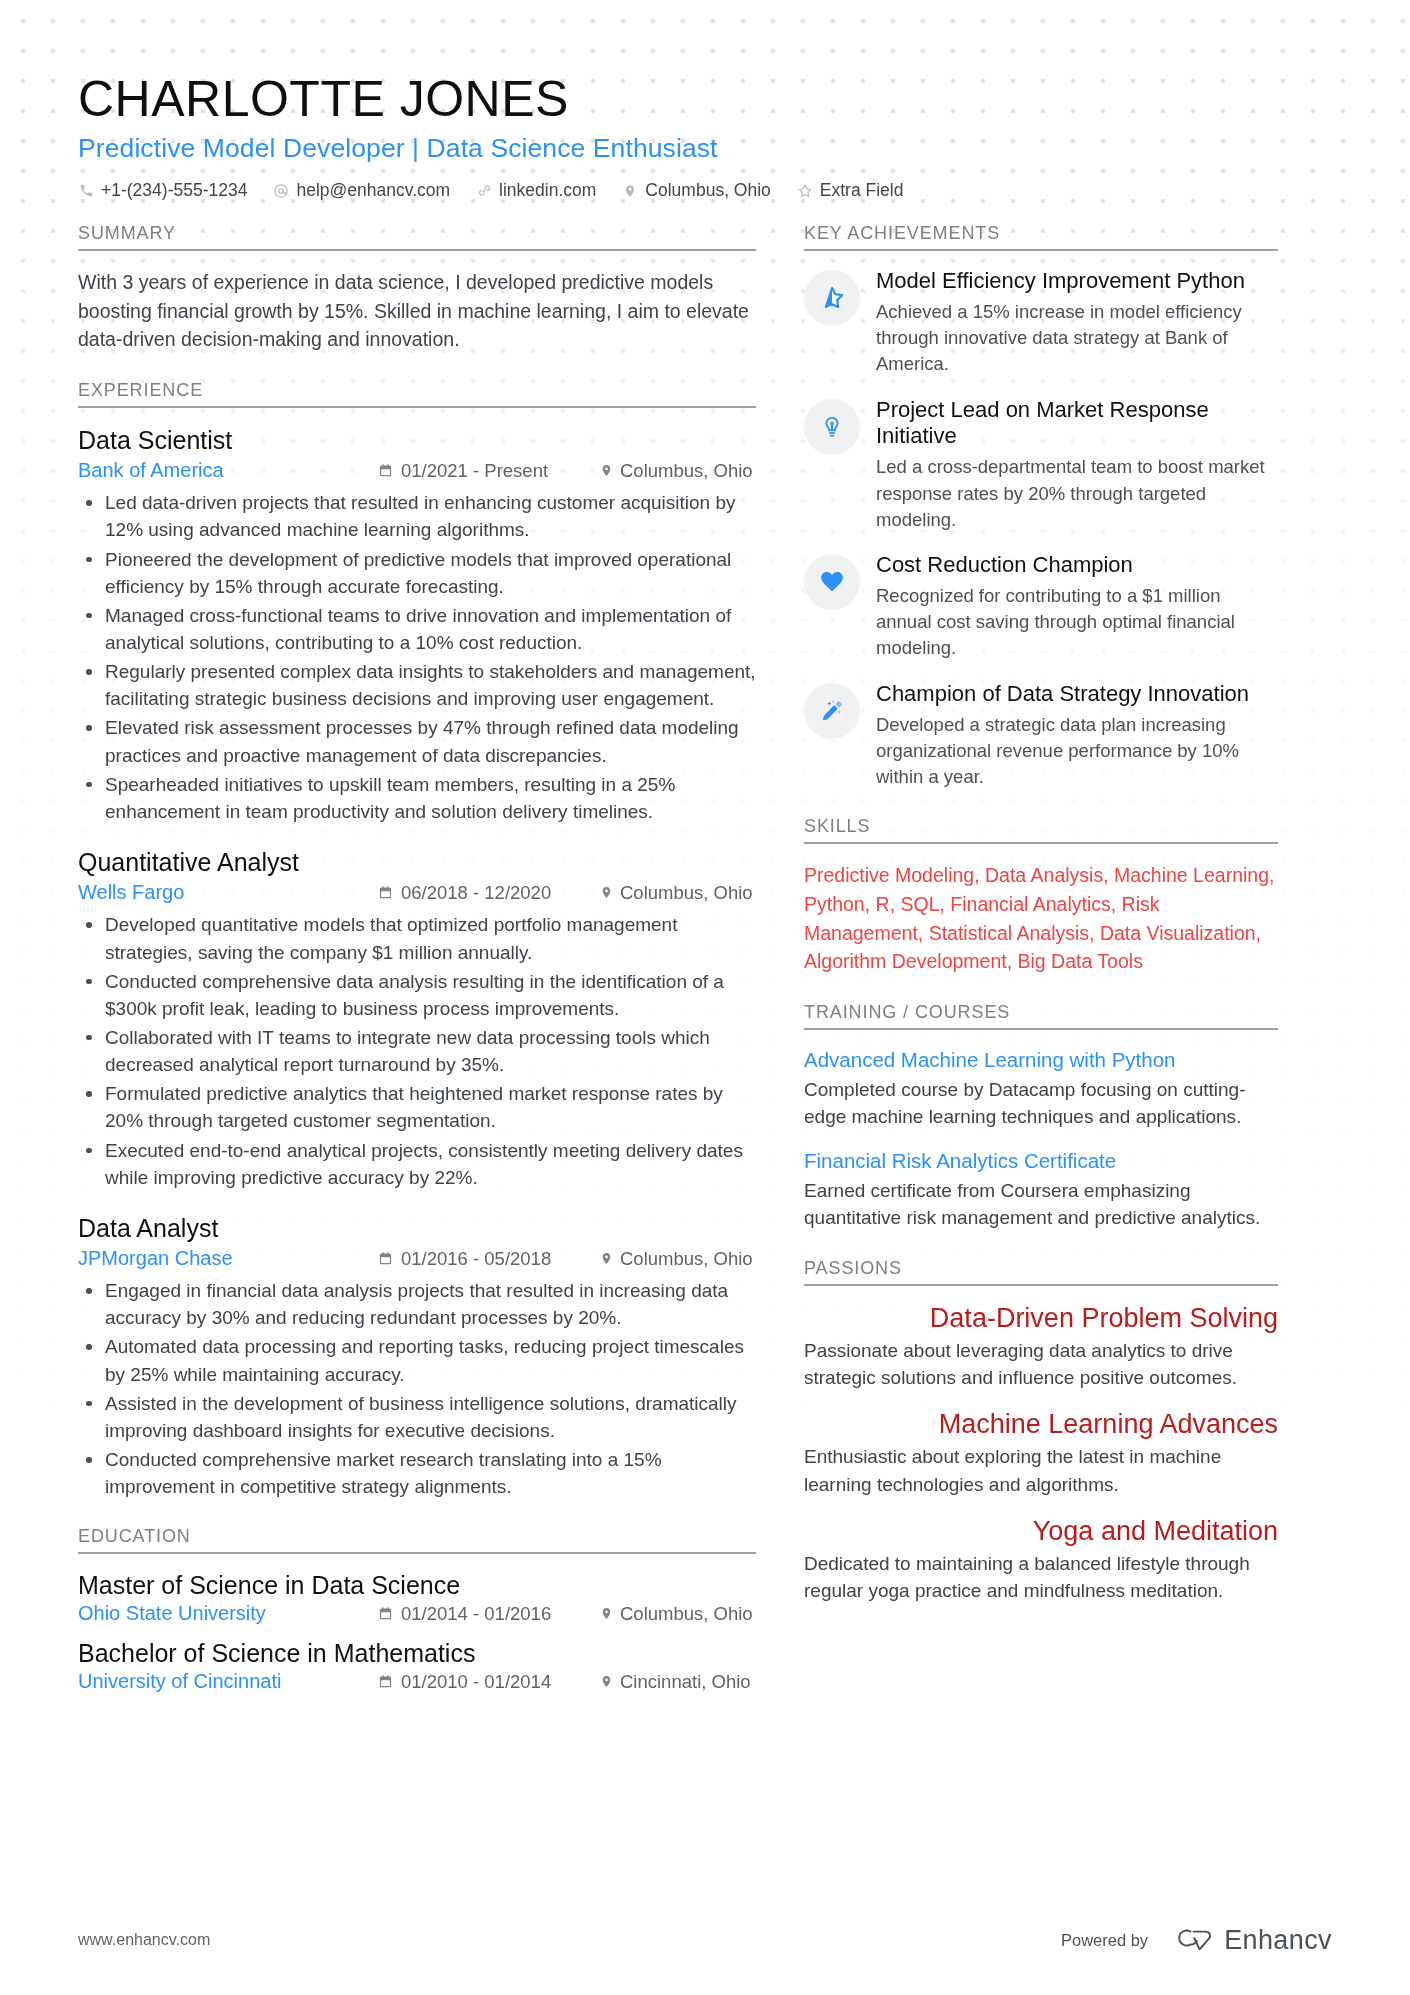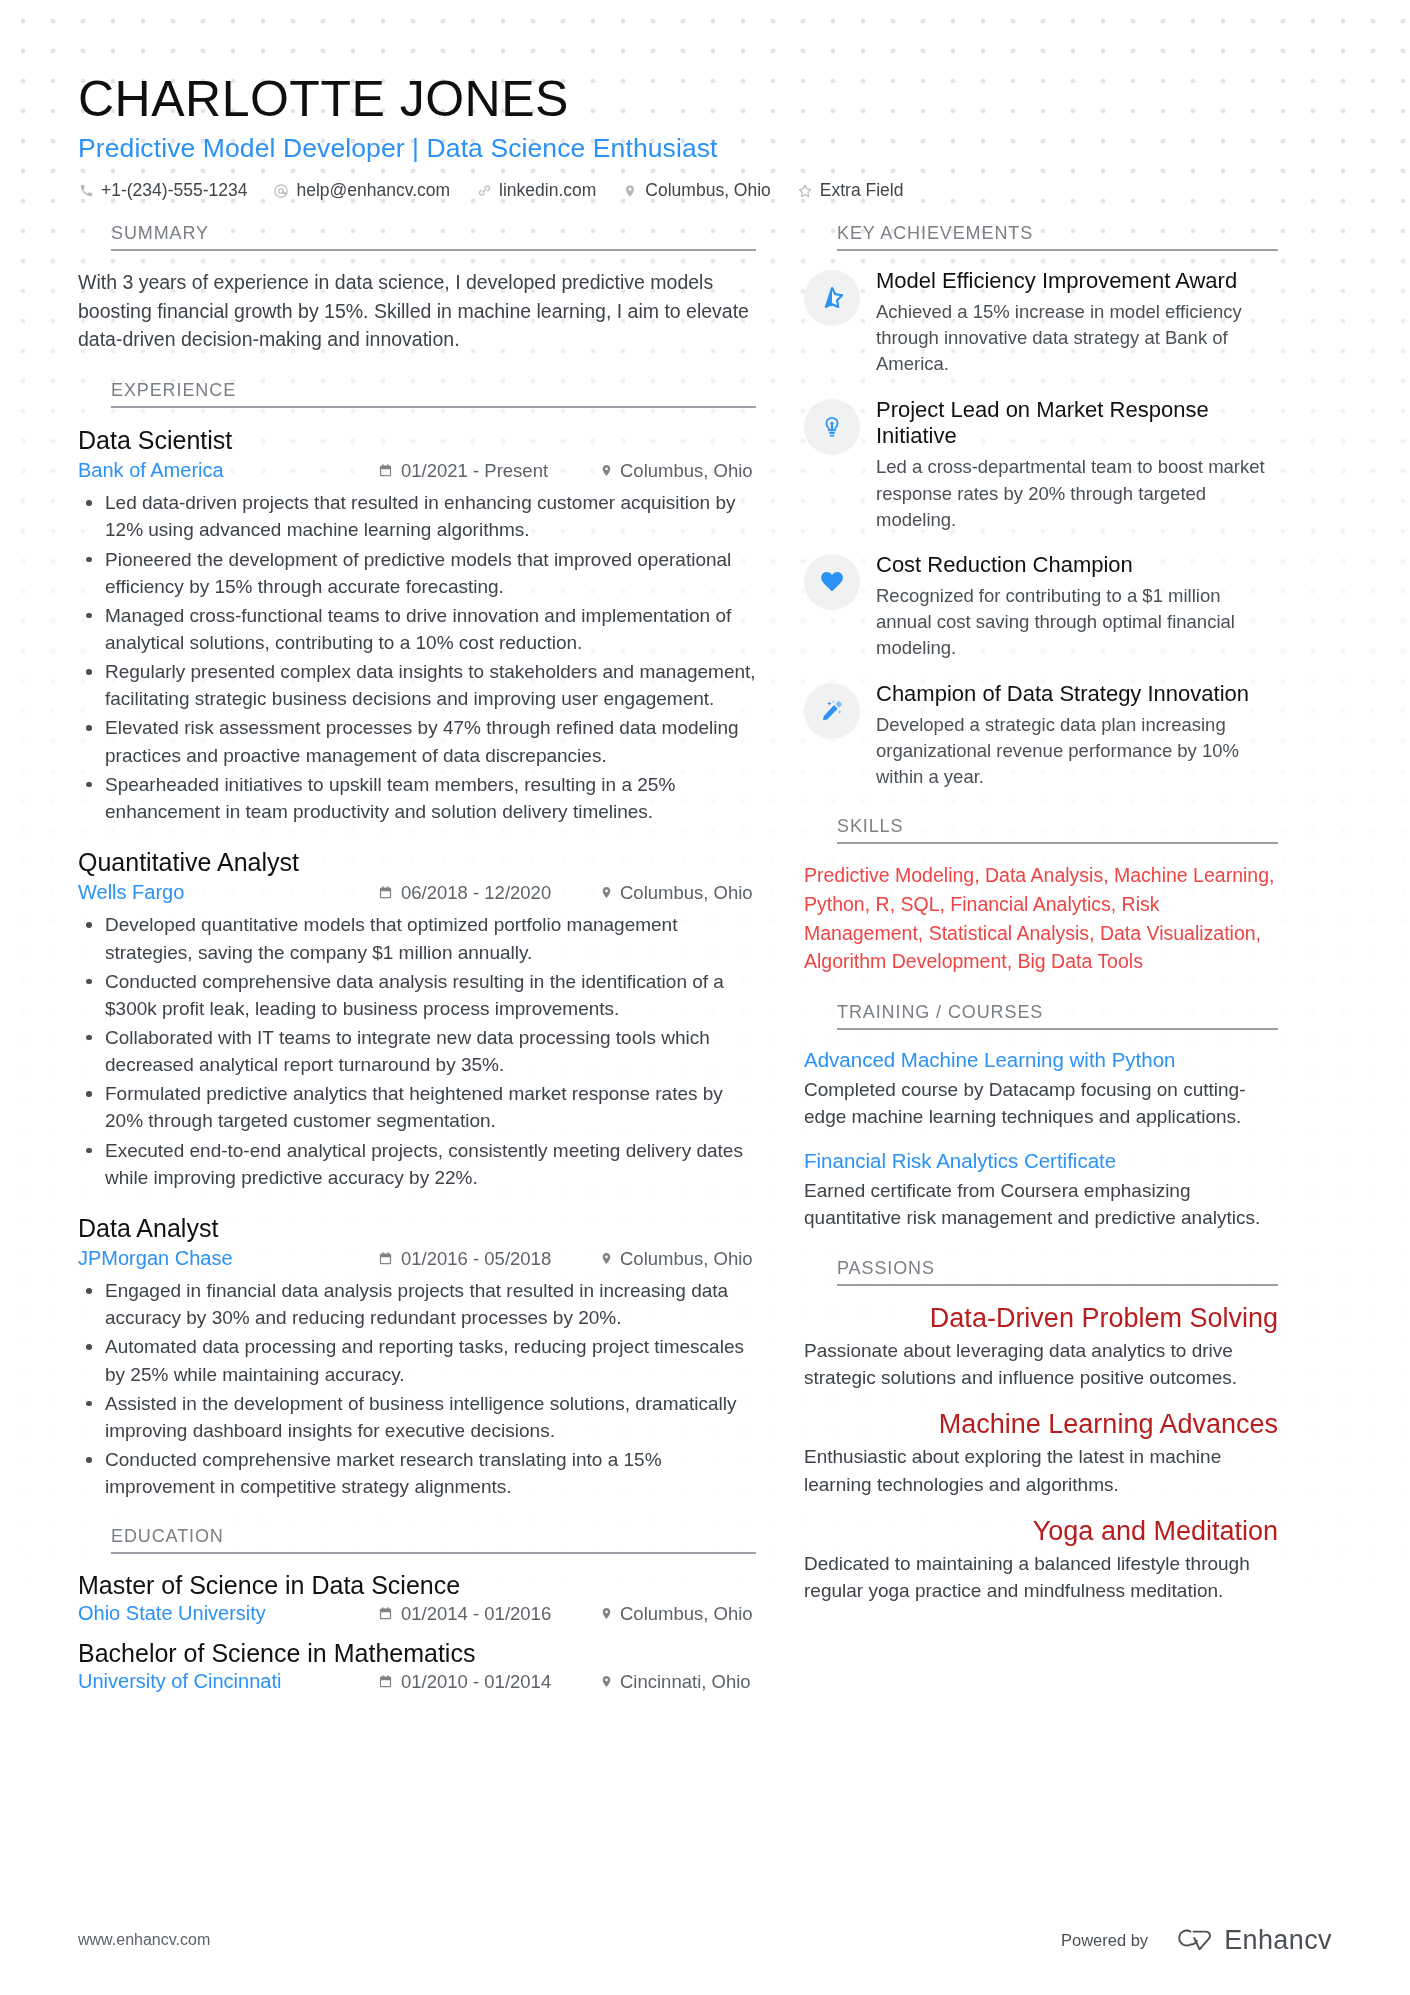--- a/index.html
+++ b/index.html
@@ -107,21 +107,20 @@
   
   .sec-head {
     font-size: 18px;
     letter-spacing: .9px;
     color: #7b8086;
     font-weight: 400;
     padding-bottom: 5px;
     border-bottom: 2.5px solid #9aa0a6;
     margin-bottom: 17px;
     text-transform: uppercase;
-    margin-left: 33px;
   }
   .sec { margin-bottom: 26px; }
 
   
   .summary-text {
     font-size: 19.5px;
     line-height: 1.47;
     color: #3d4349;
   }
 
@@ -526,21 +525,21 @@
         <div class="sec-head">KEY ACHIEVEMENTS</div>
 
         <div class="ach">
           <div class="ach-icon">
             <svg width="26" height="26" viewBox="0 0 24 24" fill="none" stroke="#2a91f5" stroke-width="1.9" stroke-linejoin="round">
               <path d="M12 2.8l2.85 5.78 6.38.93-4.62 4.5 1.09 6.35L12 17.37l-5.7 3z" fill="#2a91f5"></path>
               <path d="M12 2.8l2.85 5.78 6.38.93-4.62 4.5 1.09 6.35L12 17.37" fill="#fff"></path>
             </svg>
           </div>
           <div class="ach-body">
-            <div class="ach-title">Model Efficiency Improvement Award</div>
+            <div class="ach-title">Model Efficiency Improvement Python</div>
             <div class="ach-desc">Achieved a 15% increase in model efficiency through innovative data strategy at Bank of America.</div>
           </div>
         </div>
 
         <div class="ach">
           <div class="ach-icon">
             <svg width="24" height="24" viewBox="0 0 24 24" fill="none" stroke="#2a91f5" stroke-width="1.7" stroke-linecap="round">
               <path d="M12 2.8A5.6 5.6 0 0 0 6.4 8.4c0 2.1 1.1 3.4 1.9 4.4.5.7.8 1.2.8 2v.5h5.8v-.5c0-.8.3-1.3.8-2 .8-1 1.9-2.3 1.9-4.4A5.6 5.6 0 0 0 12 2.8z"></path>
               <path d="M9.8 17.9h4.4"></path>
               <path d="M10.6 20.6h2.8"></path>

